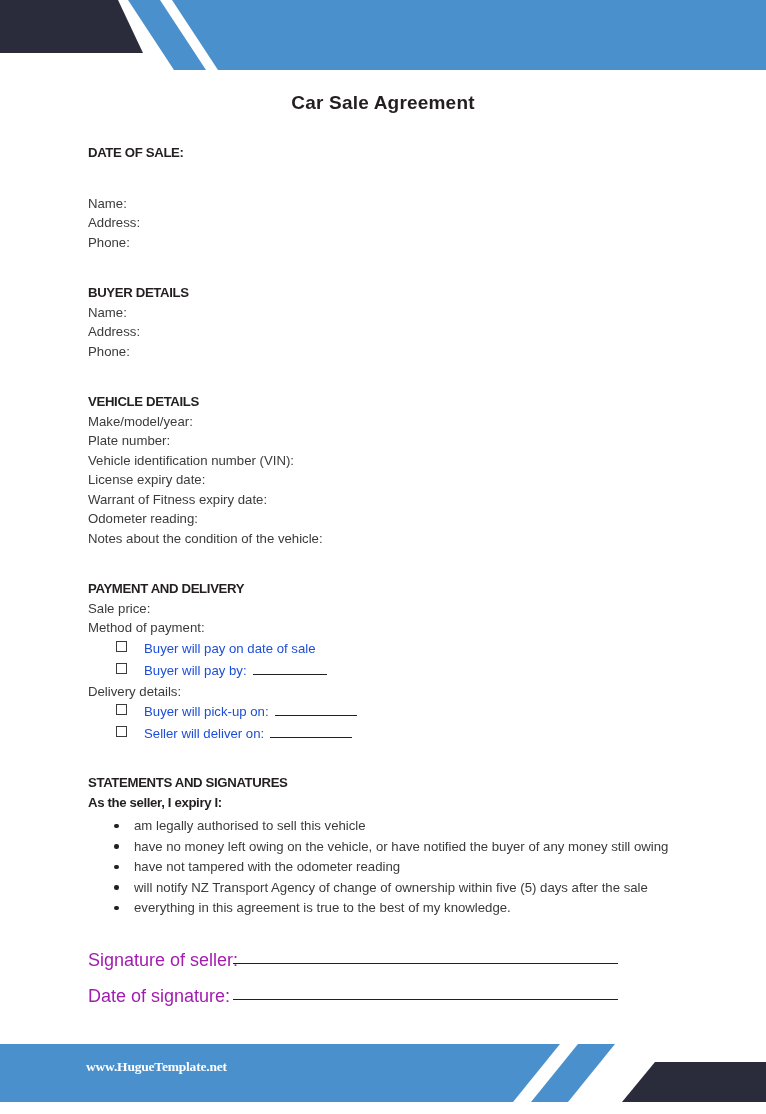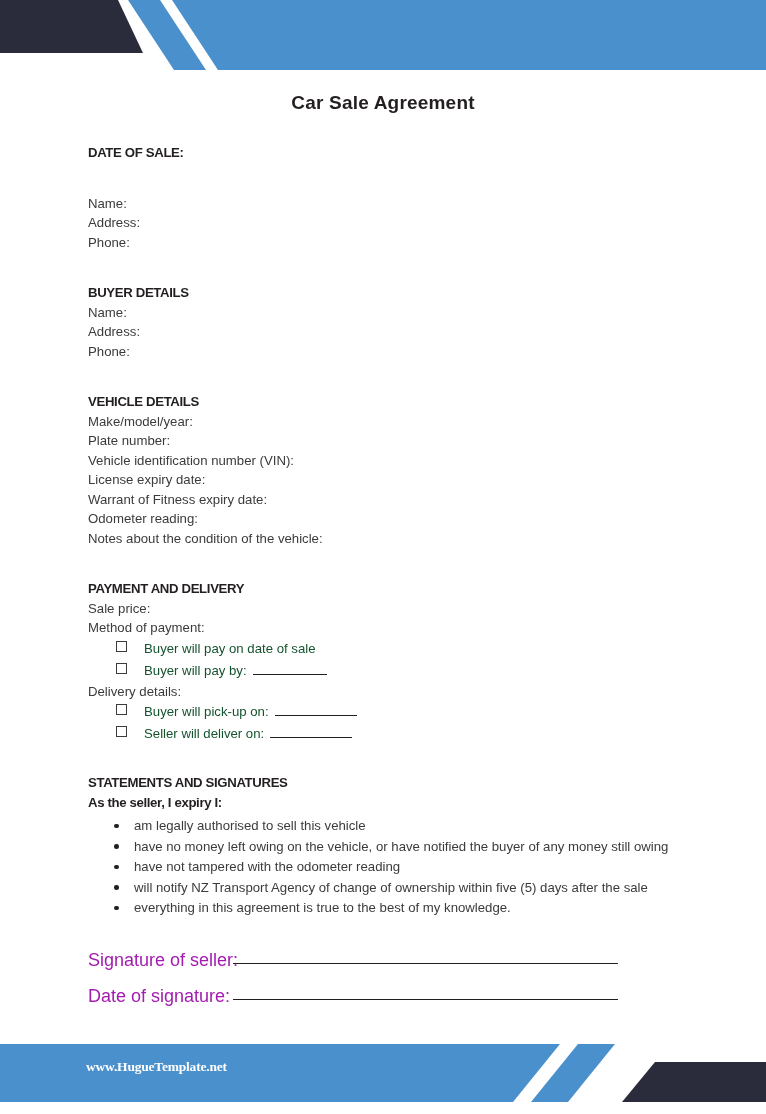--- a/index.html
+++ b/index.html
@@ -73,21 +73,21 @@
   }
 
   .gap-lg { height: 19px; }
   .gap-md { height: 16px; }
 
   
   .cb-row {
     display: flex;
     align-items: baseline;
     font-size: 13.2px;
-    color: #14532d;
+    color: #1d4ed8;
     line-height: 22px;
     padding-left: 28px;
   }
   .cb-box {
     display: inline-block;
     width: 9px;
     height: 9px;
     border: 1px solid #3b3b3b;
     margin-right: 17px;
     flex: none;

